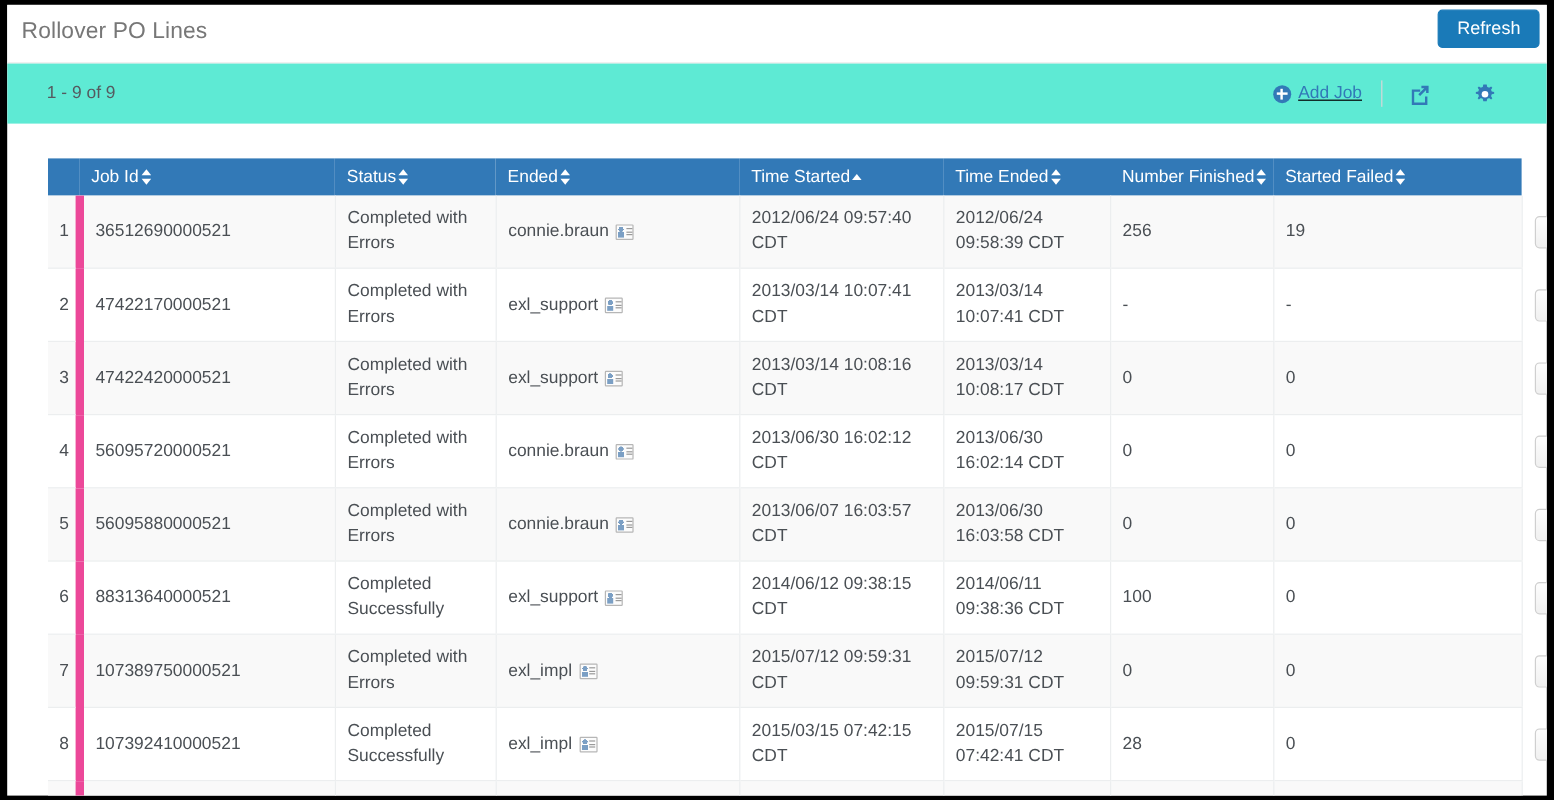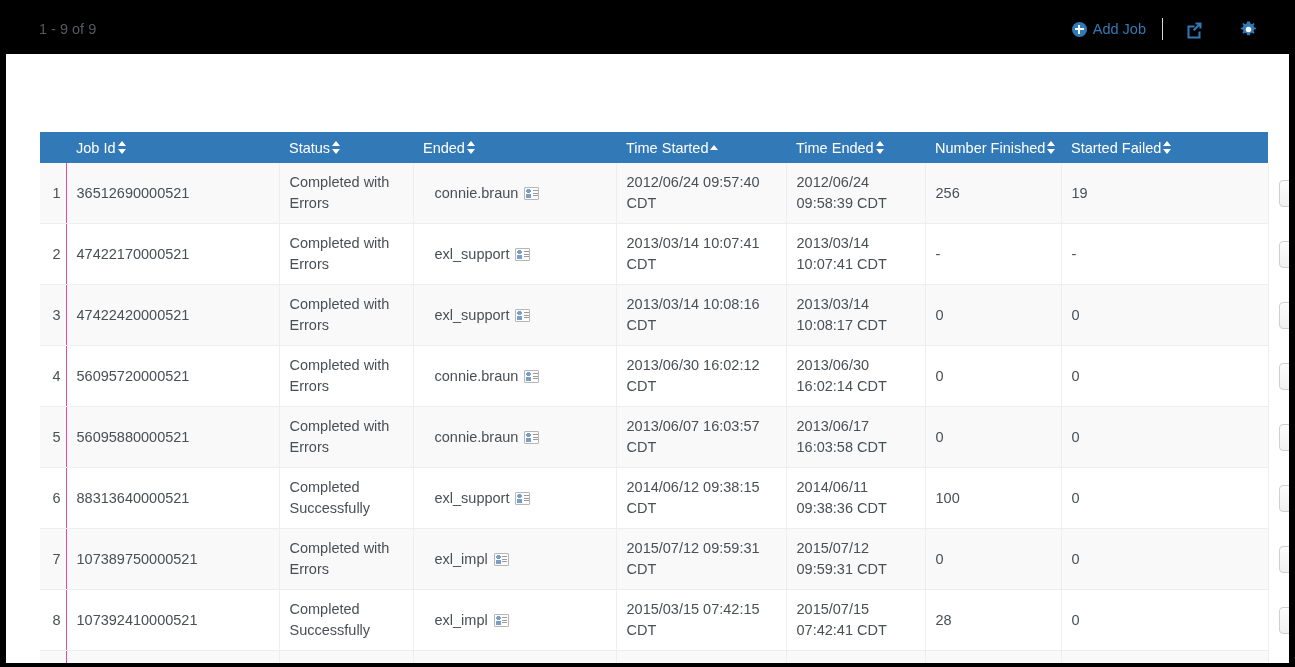--- a/index.html
+++ b/index.html
@@ -45,35 +45,36 @@
     font-family: "Liberation Sans", sans-serif;
     padding: 7px 15px 8px 15px;
     line-height: 1;
     cursor: pointer;
   }
 
   
   .toolbar {
     position: relative;
     height: 50px;
-    background: #000000;
+    background: #5eead4;
   }
   .count-label {
     position: absolute;
     left: 33px; top: 17px;
     font-size: 14.5px;
     color: #555a5f;
     white-space: nowrap;
   }
   .tools {
     position: absolute;
-    right: 28px; top: 13px;
+    right: 39px; top: 13px;
     display: flex;
     align-items: center;
     gap: 0;
+    text-decoration: underline;
   }
   .add-job {
     display: flex;
     align-items: center;
     gap: 6px;
     color: #3279b7;
     font-size: 14.5px;
     cursor: pointer;
     padding-right: 16px;
     white-space: nowrap;
@@ -174,24 +175,24 @@
     background: transparent;
   }
   table.grid tbody tr.odd { background: #f9f9f9; }
   table.grid tbody tr.even { background: #ffffff; }
   table.grid tbody td.idx {
     border-left: none;
     text-align: right;
     padding: 9px 5px 9px 2px;
     color: #4a4f54;
   }
-  table.grid tbody td.jobid { border-left: 1px solid #ec4899; }
+  table.grid tbody td.jobid { border-left: 7px solid #ec4899; }
   td.actions { border-left: 1px solid #eceeef; text-align: left; padding-left: 12px; }
 
-  .user-cell { display: inline-flex; align-items: center; gap: 6px; white-space: nowrap; margin-left: 11px; }
+  .user-cell { display: inline-flex; align-items: center; gap: 6px; white-space: nowrap; }
 
   .vcard-icon {
     width: 15px; height: 13px;
     border: 1px solid #b6b6b6;
     background: #fcfcfc;
     display: inline-flex;
     align-items: center;
     justify-content: flex-start;
     padding: 1px 1px;
     flex: none;
@@ -220,20 +221,24 @@
     cursor: pointer;
   }
 
   .ext-svg, .gear-svg { display: block; }
 </style>
 </head>
 <body>
 
 <div id="app">
 
+  <div class="titlebar">
+    <div class="page-title">Rollover PO Lines</div>
+    <button class="refresh-btn">Refresh</button>
+  </div>
 
   <div class="toolbar">
     <div class="count-label">1 - 9 of 9</div>
     <div class="tools">
       <div class="add-job">
         <span class="plus-circle"></span>
         <span>Add Job</span>
       </div>
       <div class="tool-sep"></div>
       <div class="icon-btn">
@@ -412,21 +417,21 @@
                 <span class="vcard-icon">
                   <span class="v-person"></span>
                   <span class="v-lines">
                     <i></i>
                     <i></i>
                     <i></i>
                   </span>
                 </span>
               </span></td>
             <td>2013/06/07 16:03:57 CDT</td>
-            <td>2013/06/17 16:03:58 CDT</td>
+            <td>2013/06/30 16:03:58 CDT</td>
             <td>0</td>
             <td>0</td>
             <td class="actions">
               <div class="dots-btn"></div>
             </td>
           </tr>
           <tr class="even">
             <td class="idx">6</td>
             <td class="jobid">88313640000521</td>
             <td>Completed Successfully</td>

